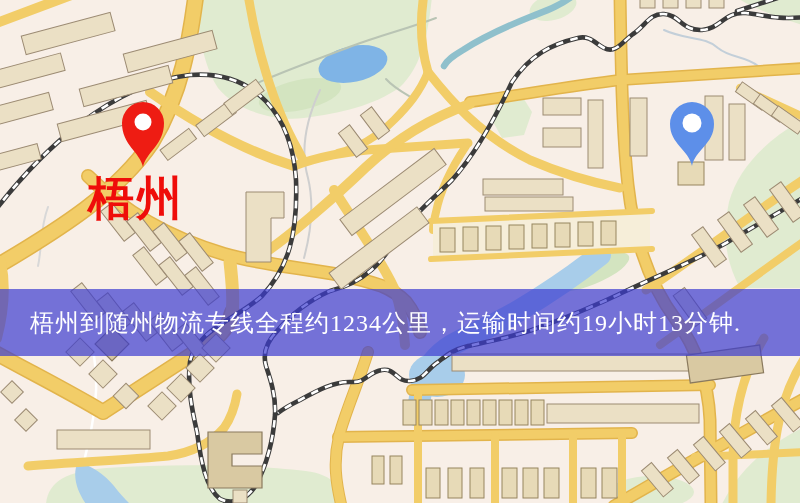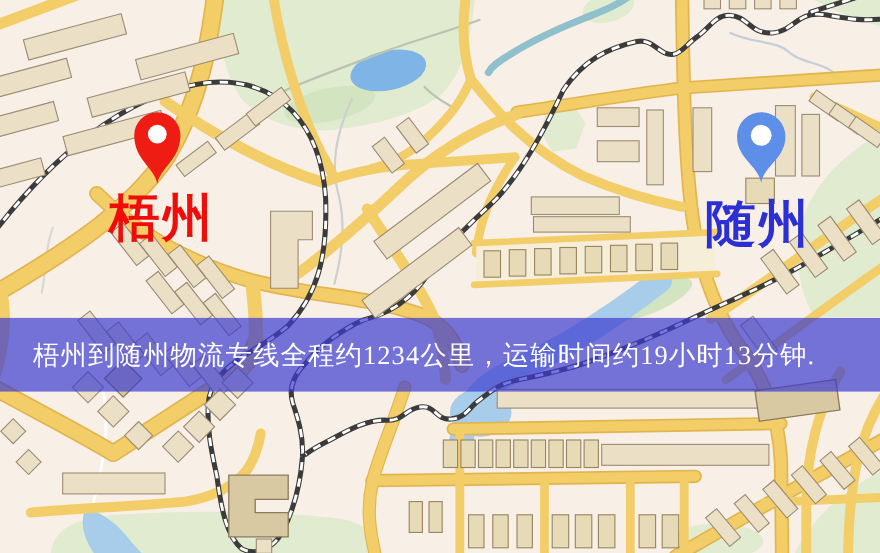--- a/index.html
+++ b/index.html
@@ -15,21 +15,21 @@
   .water{fill:#a8cdea;stroke:none;}
   .water2{fill:#7fb4e6;stroke:none;}
   .rc{fill:none;stroke:#e2b44c;stroke-linecap:round;stroke-linejoin:round;}
   .rd{fill:none;stroke:#f2cd68;stroke-linecap:round;stroke-linejoin:round;}
   .rl{fill:none;stroke:#3b3b3b;stroke-width:4.6;stroke-linecap:round;}
   .rld{fill:none;stroke:#ffffff;stroke-width:2.6;stroke-dasharray:7.5 7.5;stroke-linecap:butt;}
   .thin{fill:none;stroke-linecap:round;}
   
   .city-label{position:absolute;font-family:"Liberation Serif","DejaVu Serif",serif;
               font-size:46px;font-weight:700;line-height:46px;letter-spacing:2px;white-space:nowrap;}
-  .city-label.origin{left:88px;top:176px;color:#ef0d0a;margin-left:11px;}
+  .city-label.origin{left:88px;top:176px;color:#ef0d0a;}
   .city-label.dest{left:641px;top:181px;color:#2b2fd4;}
   
   .banner{position:absolute;left:0;top:289px;width:800px;height:67px;
           background:rgba(60,60,208,0.70);display:flex;align-items:center;}
   .banner span{color:#ffffff;font-family:"Liberation Serif","DejaVu Serif",serif;
                font-size:24px;letter-spacing:1px;padding-left:30px;white-space:nowrap;}
 </style>
 </head>
 <body>
 
@@ -246,18 +246,17 @@
     <circle cx="0" cy="-43" r="9.5" fill="#ffffff"></circle>
   </g>
 
   <g transform="translate(143,167)">
     <path d="M0,0 C-3,-15 -21,-22 -21,-44 A21,21 0 1 1 21,-44 C21,-22 3,-15 0,0 Z" fill="#ee1c13"></path>
     <circle cx="0" cy="-45" r="8.5" fill="#ffffff"></circle>
   </g>
 </svg>
 
   <div class="city-label origin">梧州</div>
-  <div class="city-label dest">随州</div>
 
   <div class="banner">
     <span>梧州到随州物流专线全程约1234公里，运输时间约19小时13分钟.</span>
   </div>
 </div>
 
 </body></html>

